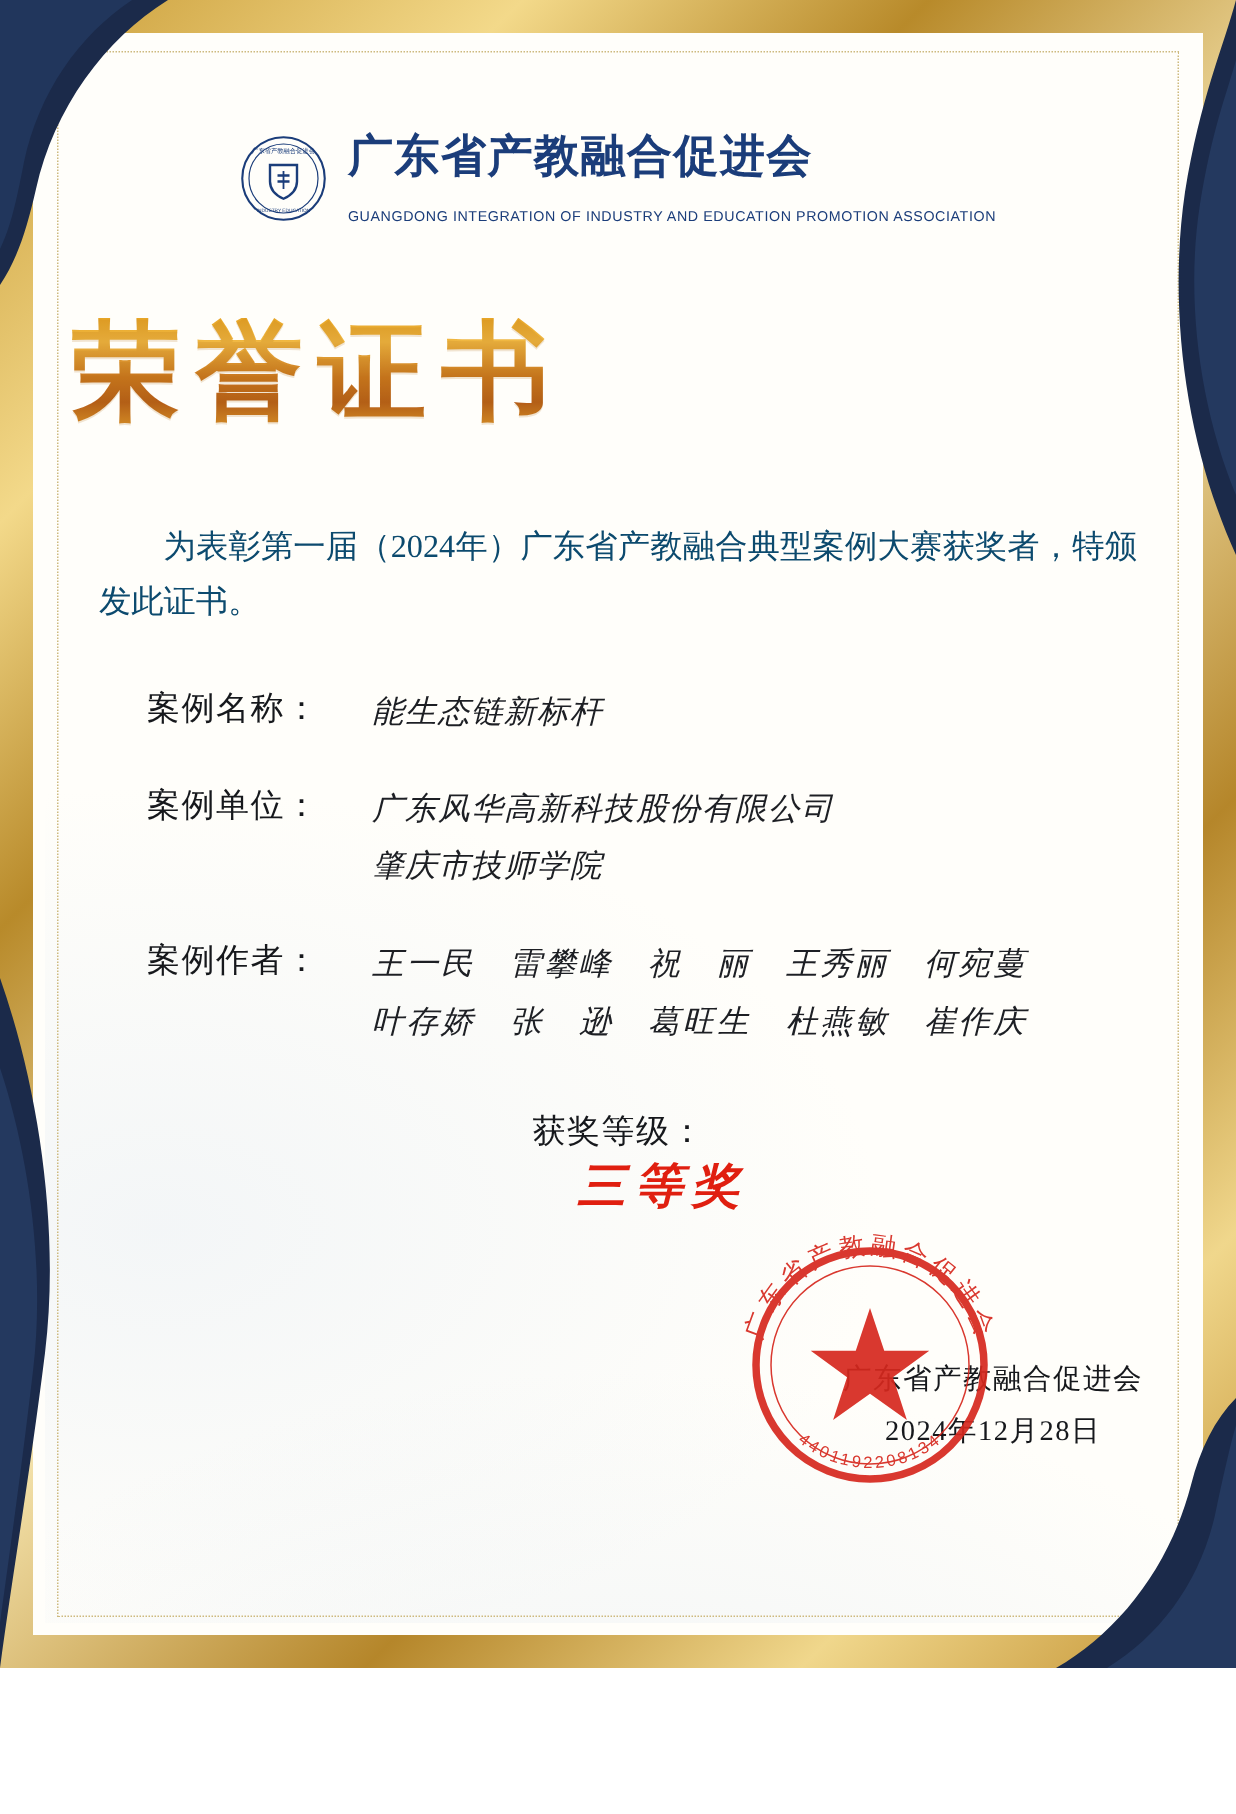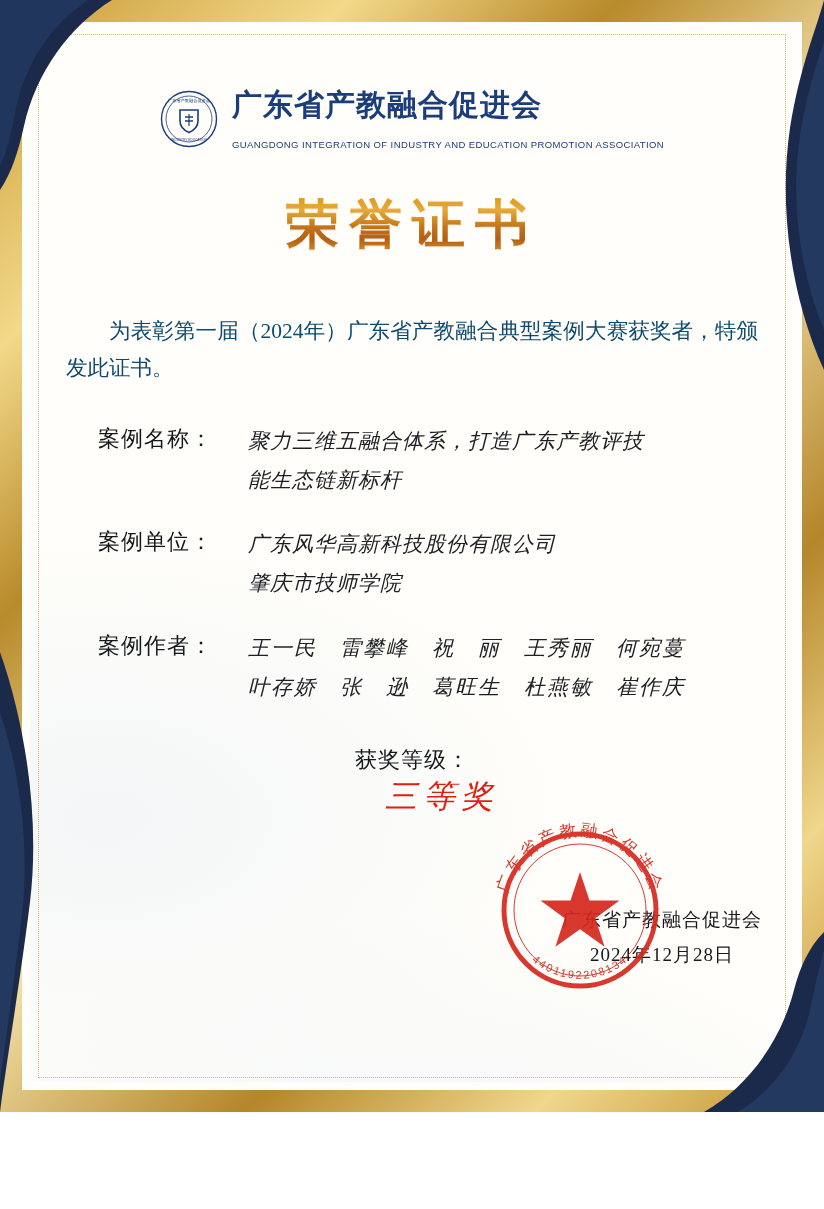--- a/index.html
+++ b/index.html
@@ -110,24 +110,23 @@
   .org-name-en {
     font-family: "Liberation Sans", sans-serif;
     font-size: 9.5px;
     color: #1b3d7a;
     letter-spacing: 0.4px;
     margin-top: 16px;
   }
 
   
   .cert-title {
-    margin-top: 48px;
-    text-align: center;
-    font-family: "Liberation Serif", serif;
-    font-size: 53px;
+    margin-top: 62px;
+    font-family: "Liberation Serif", serif;
+    font-size: 72px;
     font-weight: bold;
     letter-spacing: 10px;
     line-height: 1;
     background: linear-gradient(180deg, #e7a526 0%, #f0b843 22%, #c8751d 55%, #b45c17 78%, #d98f28 100%);
     -webkit-background-clip: text;
     background-clip: text;
     color: transparent;
     -webkit-text-fill-color: transparent;
     text-shadow: 0 1px 0 rgba(180,110,20,0.18);
   }
@@ -173,21 +172,21 @@
   }
   .field-value .vline { display: block; white-space: nowrap; }
   .authors .vline {
     letter-spacing: 2px;
     word-spacing: 10px;
   }
   .award-row { margin-top: 36px; align-items: center; flex-direction: column; }
   .award-value {
     font-family: "Liberation Serif", serif;
     font-size: 32px;
-    font-weight: normal;
+    font-weight: bold;
     color: #e01f10;
     letter-spacing: 6px;
     font-style: italic;
     padding-left: 24px;
   }
 
   
   .sign-area {
     position: absolute;
     right: 14px;
@@ -269,21 +268,20 @@
 
     <div class="cert-title">荣誉证书</div>
 
     <div class="citation">为表彰第一届（2024年）广东省产教融合典型案例大赛获奖者，特颁发此证书。</div>
 
     <div class="fields">
 
       <div class="field-row">
         <div class="field-label">案例名称：</div>
         <div class="field-value">
-          <span class="vline">聚力三维五融合体系，打造广东产教评技</span>
           <span class="vline">能生态链新标杆</span>
         </div>
       </div>
 
       <div class="field-row">
         <div class="field-label">案例单位：</div>
         <div class="field-value">
           <span class="vline">广东风华高新科技股份有限公司</span>
           <span class="vline">肇庆市技师学院</span>
         </div>

